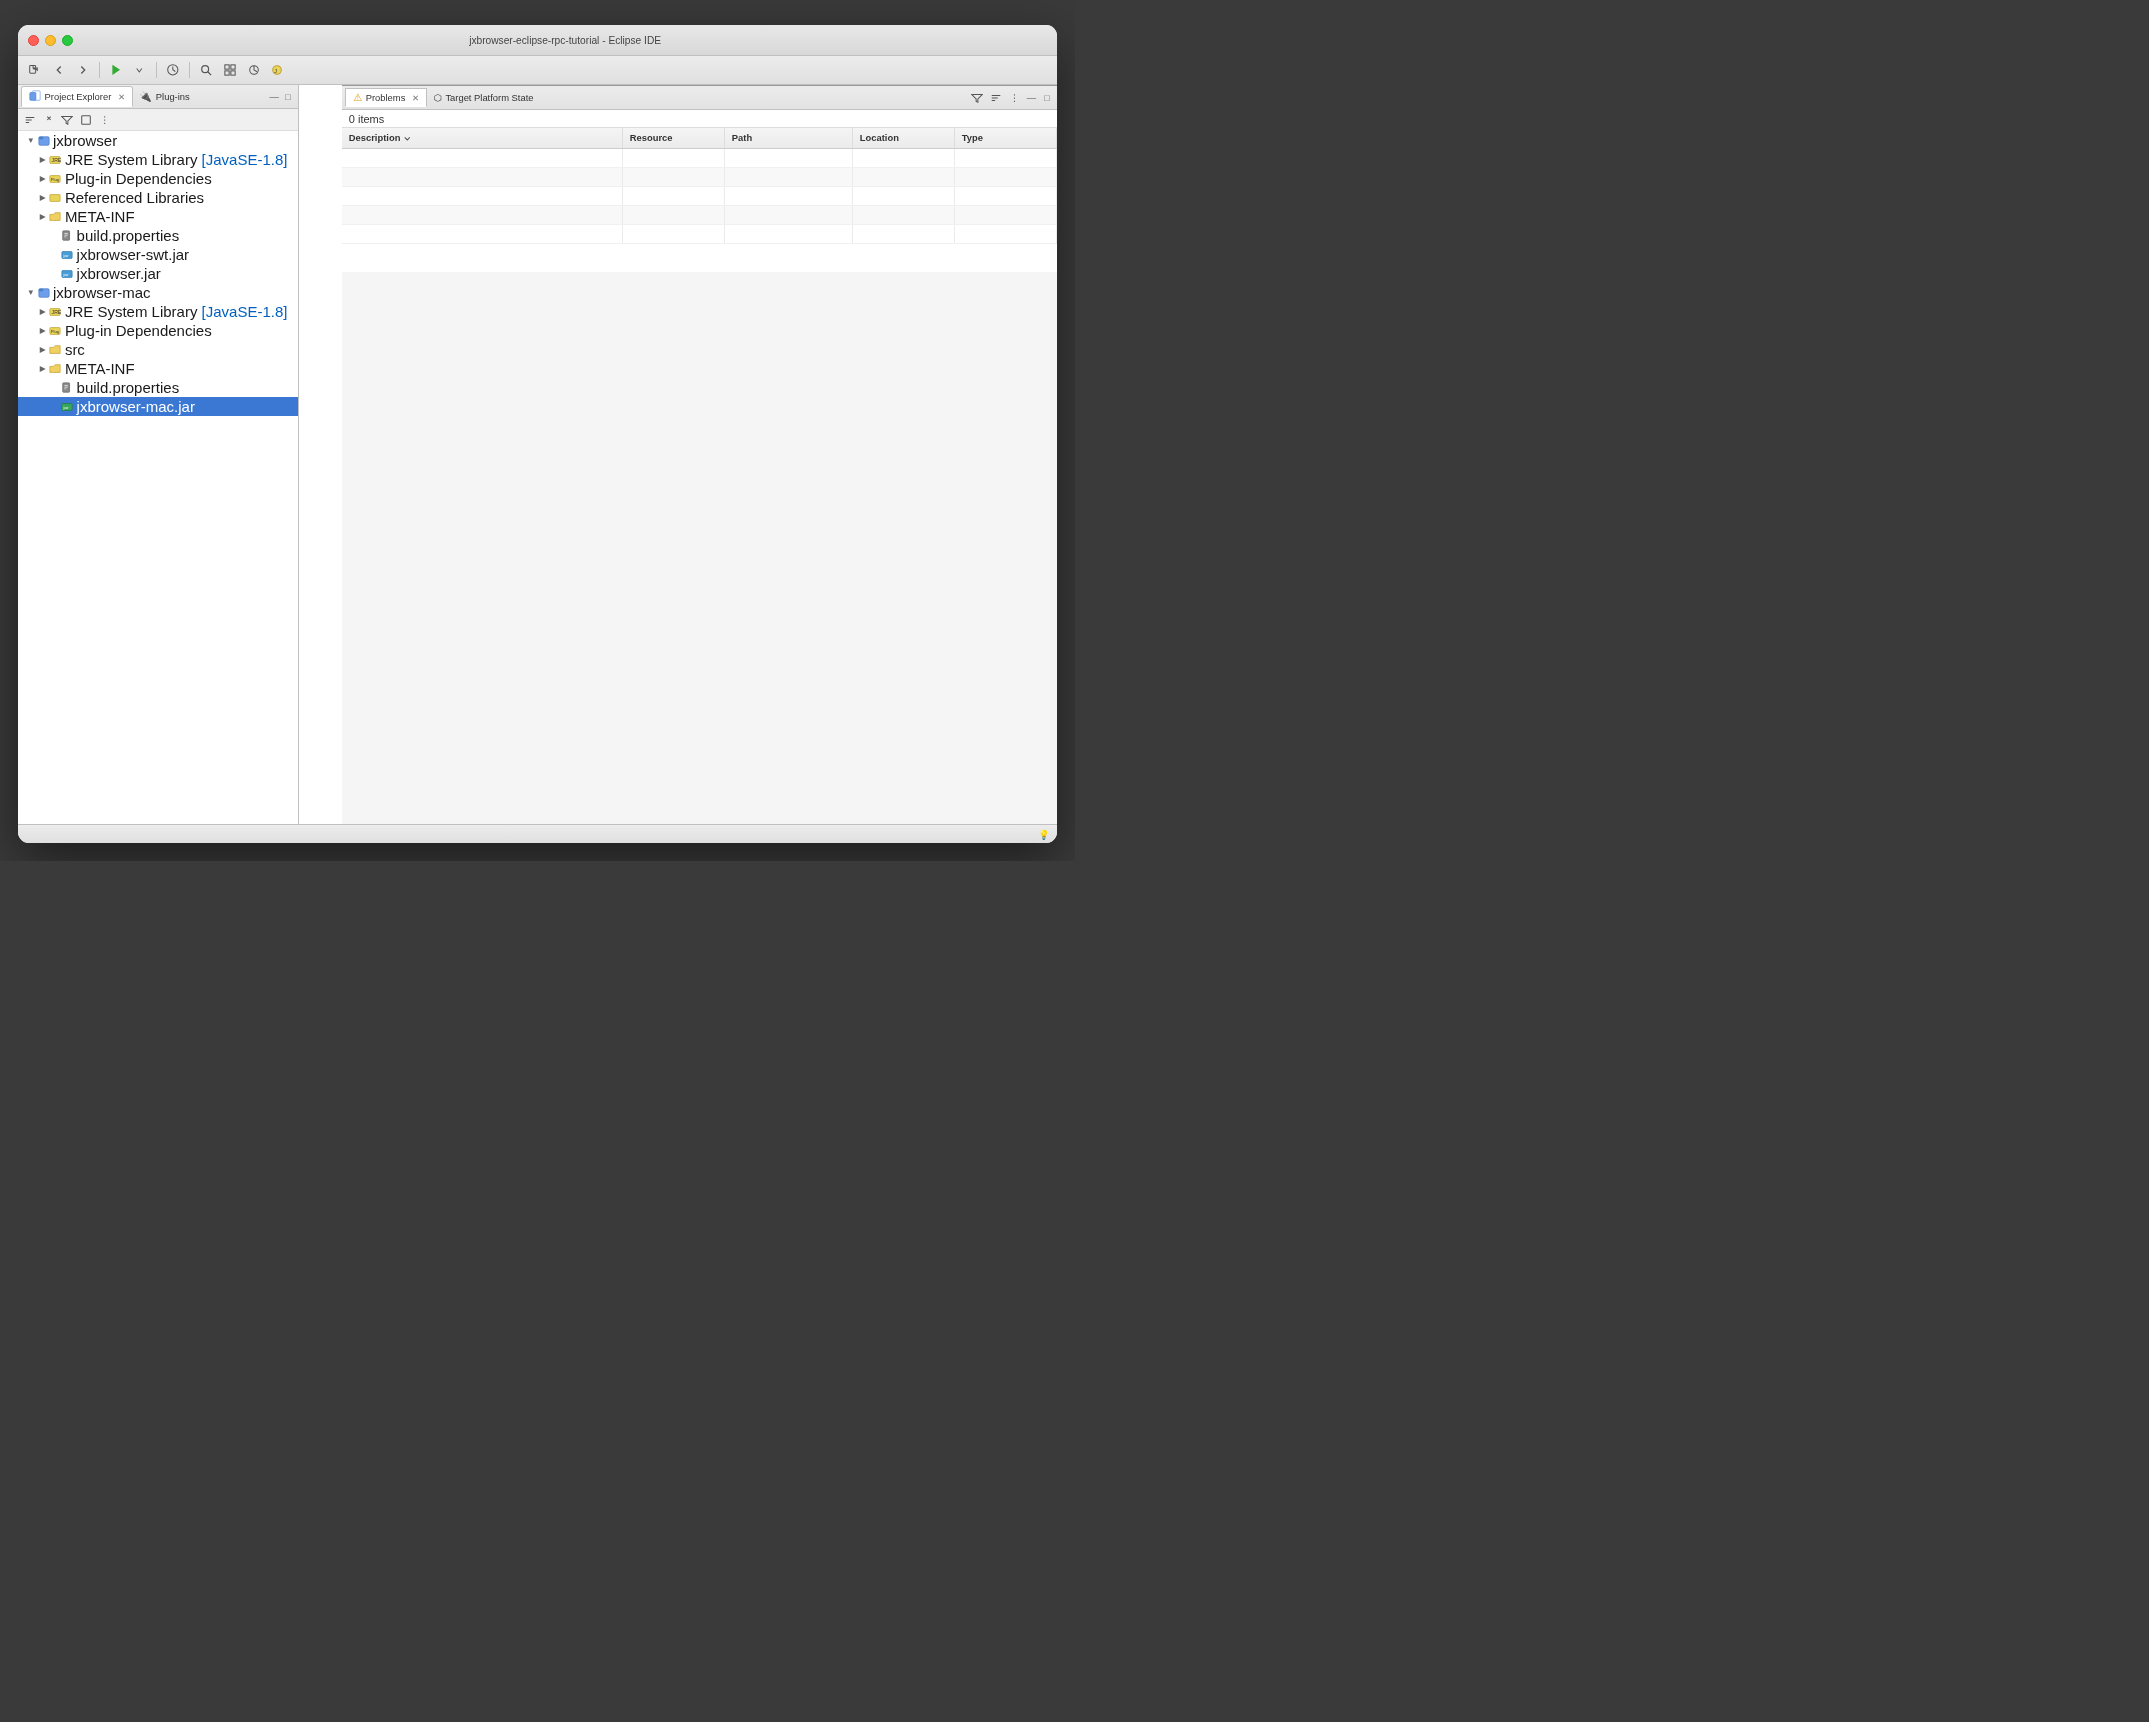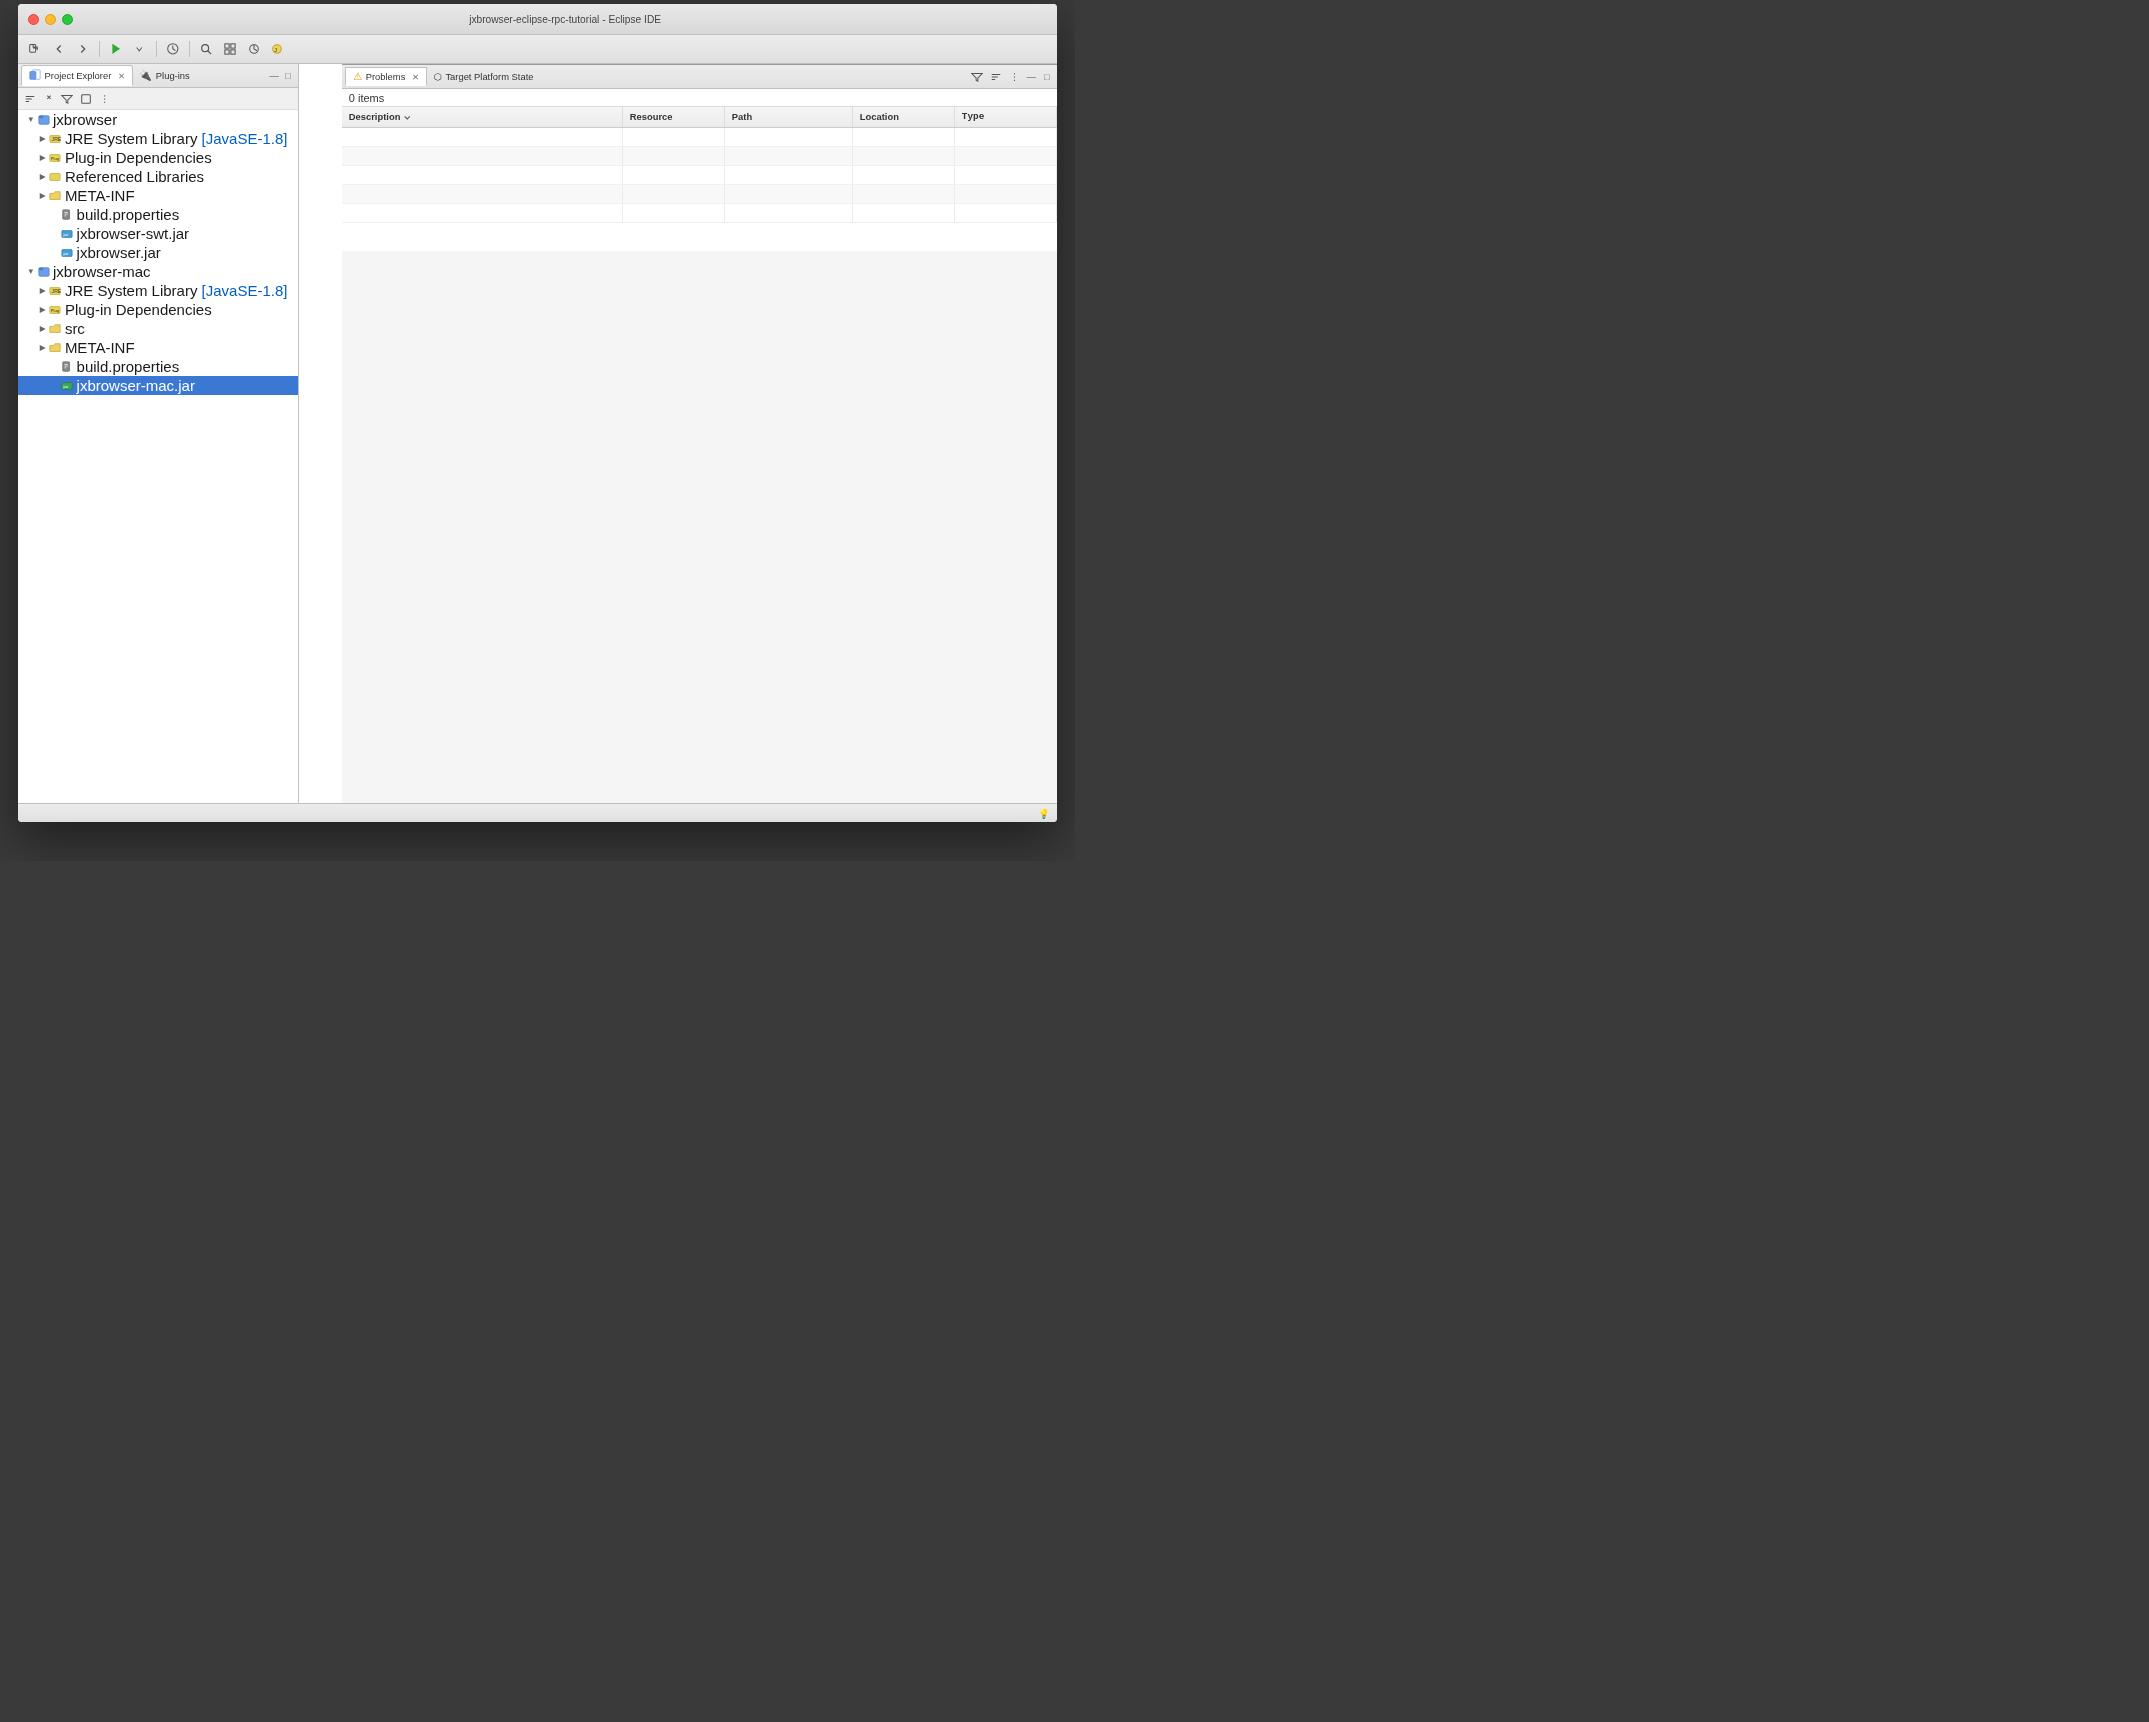--- a/index.html
+++ b/index.html
@@ -5,25 +5,25 @@
     * { margin: 0; padding: 0; box-sizing: border-box; }
     body {
       background: #3a3a3a;
       width: 1075px;
       height: 861px;
       font-family: -apple-system, 'Helvetica Neue', Arial, sans-serif;
       font-size: 9.4px;
     }
     .window {
       background: #f5f5f5;
-      border-radius: 4px;
+      border-radius: 11px;
       overflow: hidden;
       width: 1039px;
       height: 818px;
-      margin: 4px auto;
+      margin: 25px auto;
       display: flex;
       flex-direction: column;
       box-shadow: 0 17px 51px rgba(0,0,0,0.5);
     }
     .titlebar {
       background: linear-gradient(#e8e8e8, #d8d8d8);
       height: 31px;
       display: flex;
       align-items: center;
       padding: 0 10.2px;
@@ -259,21 +259,21 @@
       height: 100%;
       display: flex;
       align-items: center;
       cursor: pointer;
       user-select: none;
     }
     .col-description { width: 281px; }
     .col-resource { width: 102px; }
     .col-path { width: 128px; }
     .col-location { width: 102px; }
-    .col-type { width: 102px; font-family: Liberation Mono, monospace; }
+    .col-type { width: 102px; }
     .table-rows {
       flex: 1;
       overflow-y: auto;
     }
     .table-row-empty {
       height: 19px;
       display: flex;
       align-items: center;
       border-bottom: 0.9px solid #f0f0f0;
     }

